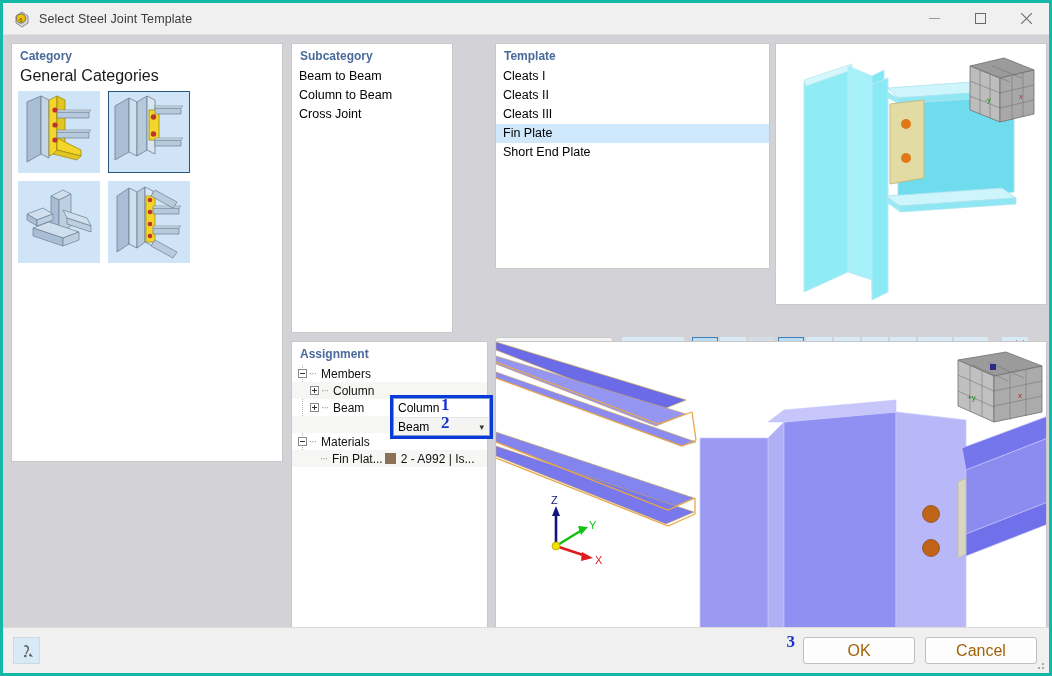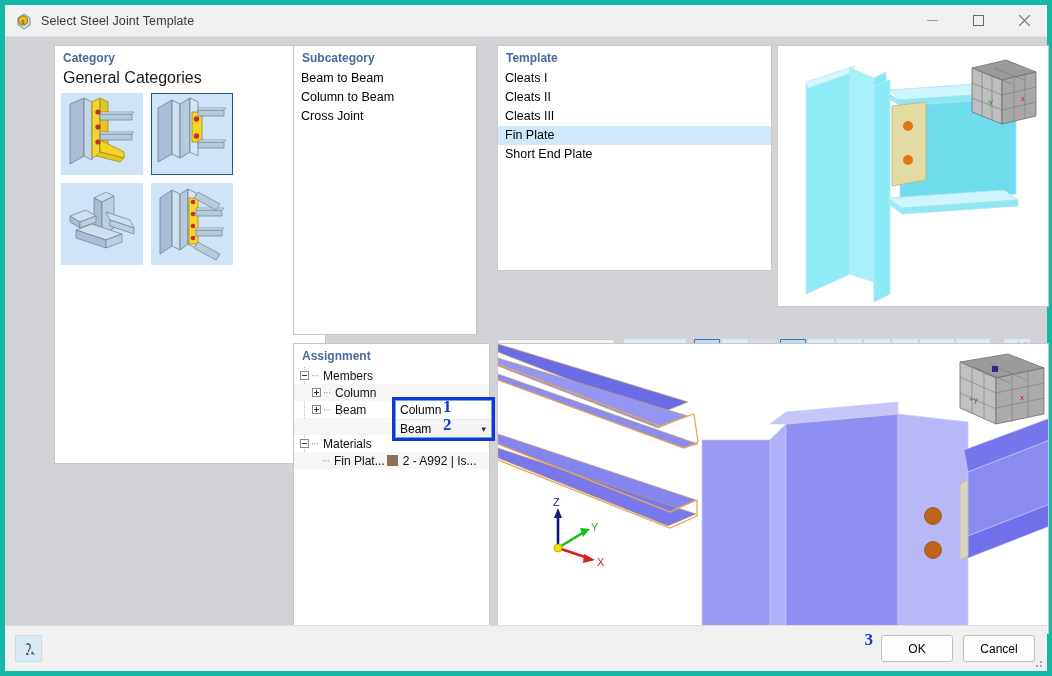--- a/index.html
+++ b/index.html
@@ -11,21 +11,21 @@
     background:#f0f0f0;
     color:#000;
     overflow:hidden;
     position:relative;
   }
 
   
   .window {
     position:absolute; inset:0;
     background:#f0f0f0;
-    border:5px solid #14b8a6;
+    border:3px solid #14b8a6;
     display:flex; flex-direction:column;
   }
   .titlebar {
     height:32px; flex:0 0 32px;
     background:#f0f0f0;
     display:flex; align-items:center;
     border-bottom:1px solid #e2e2e2;
   }
   .title-icon {
     width:18px; height:18px; margin-left:10px; margin-right:8px;
@@ -52,33 +52,33 @@
     background:#fff;
     border:1px solid #c8c8c8;
   }
   .panel-title {
     color:#4a6a9b; font-weight:bold; font-size:12px;
     padding:5px 8px 4px 8px;
     background:#fff;
   }
 
   
-  #cat-panel { left:8px; top:8px; width:272px; height:419px;margin-left:41px; }
+  #cat-panel { left:8px; top:8px; width:272px; height:419px; }
   .cat-sub { font-size:16px; color:#1a1a1a; padding:0 0 6px 8px; }
   .thumbs { padding:0 6px; display:flex; flex-wrap:wrap; gap:8px; }
   .thumb {
     width:82px; height:82px;
     background:#cfe4f7;
     border:1px solid transparent;
     position:relative; overflow:hidden;
   }
   .thumb.selected { border:1px solid #2a5580; background:#cfe4f7; }
 
   
-  #sub-panel { left:288px; top:8px; width:184px; height:290px; }
+  #sub-panel { left:288px; top:8px; width:162px; height:290px; }
   
   #tpl-panel { left:492px; top:8px; width:275px; height:226px; }
   
   #asg-panel { left:288px; top:306px; width:197px; height:291px; }
 
   .listbox { padding:0; }
   .list-item {
     font-size:12.5px; padding:1px 0 1px 7px; line-height:17px;
     white-space:nowrap; color:#000;
   }
@@ -179,23 +179,23 @@
     display:flex; align-items:center; position:relative;
     border-top:1px solid #dcdcdc;
   }
   .help-btn {
     width:27px; height:27px; margin-left:10px;
     background:#d9eaf7; border:1px solid #cfd9e2;
     display:flex; align-items:center; justify-content:center;
   }
   .footer-right { margin-left:auto; display:flex; gap:10px; margin-right:12px; align-items:center; }
   .fbtn {
-    width:72px; height:27px;
+    width:112px; height:27px;
     background:#fdfdfd; border:1px solid #c0c0c0; border-radius:3px;
-    font-size:12px; color:#000000;
+    font-size:16px; color:#a16207;
     display:flex; align-items:center; justify-content:center;
   }
   .grip {
     position:absolute; right:3px; bottom:2px; width:12px; height:12px;
     background:
       radial-gradient(circle 1px at 9px 9px,#a8a8a8 99%,transparent),
       radial-gradient(circle 1px at 5px 9px,#a8a8a8 99%,transparent),
       radial-gradient(circle 1px at 9px 5px,#a8a8a8 99%,transparent);
   }
   svg { display:block; }

